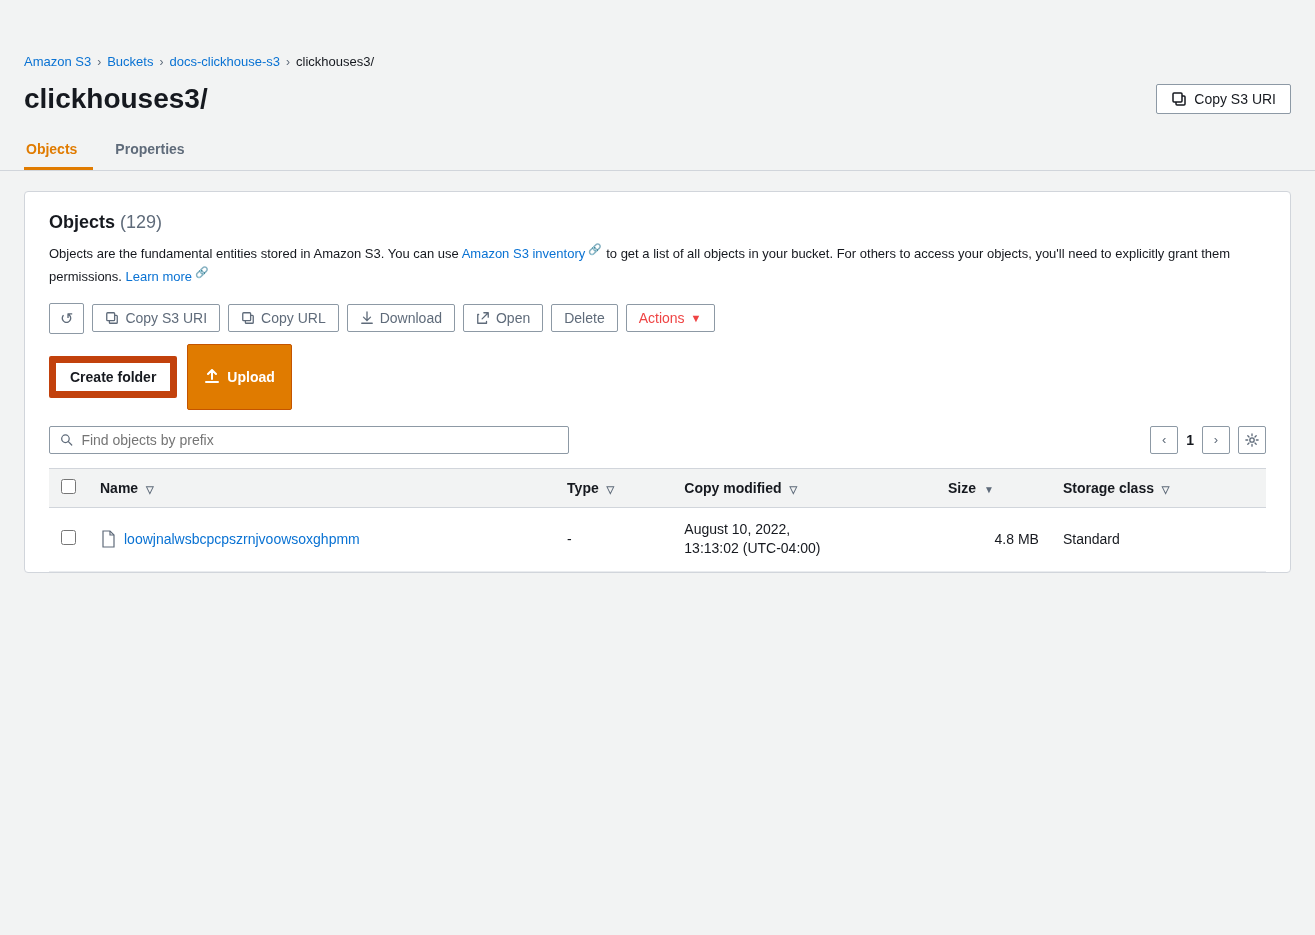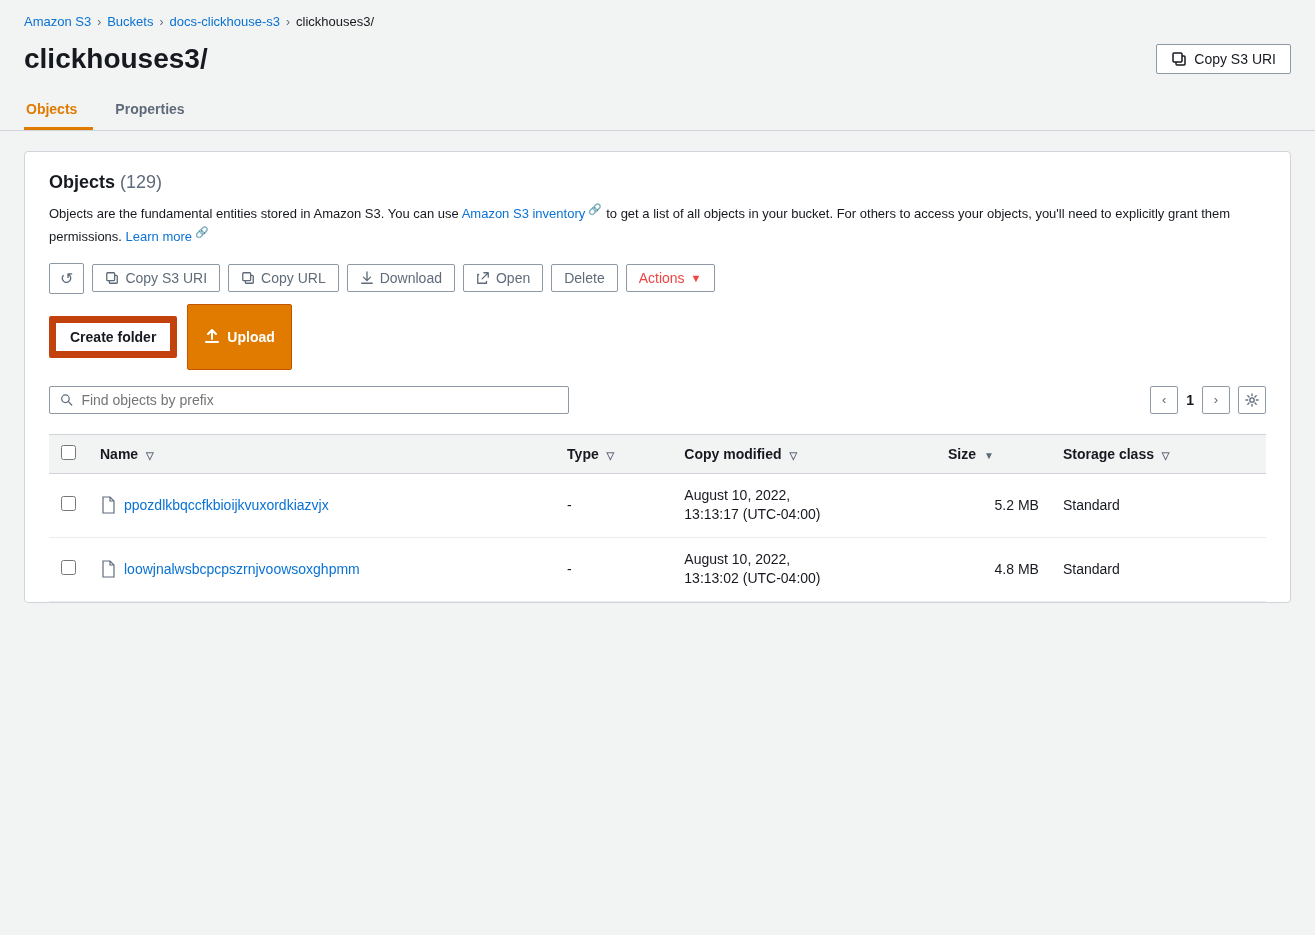--- a/index.html
+++ b/index.html
@@ -15,20 +15,21 @@
       padding: 0;
     }
     
     .breadcrumb {
       padding: 14px 24px 6px 24px;
       font-size: 13px;
       color: #0972d3;
       display: flex;
       align-items: center;
       gap: 6px;
+      margin-top: 40px;
     }
     .breadcrumb a {
       color: #0972d3;
       text-decoration: none;
       cursor: pointer;
     }
     .breadcrumb .sep {
       color: #5f6b7a;
       font-size: 12px;
     }
@@ -167,21 +168,21 @@
       cursor: pointer;
       font-size: 14px;
       font-weight: 700;
       color: #fff;
     }
     
     .search-row {
       display: flex;
       align-items: flex-end;
       justify-content: space-between;
-      margin-bottom: 20px;
+      margin-bottom: 14px;
     }
     .search-box {
       display: flex;
       align-items: center;
       gap: 8px;
       border: 1px solid #8d99a5;
       border-radius: 2px;
       padding: 5px 10px;
       background: #fff;
       width: 520px;
@@ -418,38 +419,20 @@
             <span class="sort-icon">▼</span>
           </th>
           <th>
             <span>Storage class</span>
             <span class="sort-icon">▽</span>
           </th>
         </tr>
       </thead>
       <tbody id="table-body">
 
-      <tr>
-    <td class="check-cell">
-      <input type="checkbox" style="">
-    </td>
-    <td class="name-cell">
-      <a href="#">
-        <svg width="16" height="18" viewBox="0 0 16 18">
-                  <path d="M3 1h7l4 4v12H3V1z" stroke="#5f6b7a" stroke-width="1.2" fill="none"></path>
-                  <path d="M10 1v4h4" stroke="#5f6b7a" stroke-width="1.2" fill="none"></path>
-                </svg>
-        <span>ppozdlkbqccfkbioijkvuxordkiazvjx</span>
-      </a>
-    </td>
-    <td class="type-cell">-</td>
-    <td class="date-cell">August 10, 2022,<br>13:13:17 (UTC-04:00)</td>
-    <td class="size-cell">5.2 MB</td>
-    <td class="storage-cell">Standard</td>
-  </tr>
           <tr>
     <td class="check-cell">
       <input type="checkbox" style="">
     </td>
     <td class="name-cell">
       <a href="#">
         <svg width="16" height="18" viewBox="0 0 16 18">
                   <path d="M3 1h7l4 4v12H3V1z" stroke="#5f6b7a" stroke-width="1.2" fill="none"></path>
                   <path d="M10 1v4h4" stroke="#5f6b7a" stroke-width="1.2" fill="none"></path>
                 </svg>

